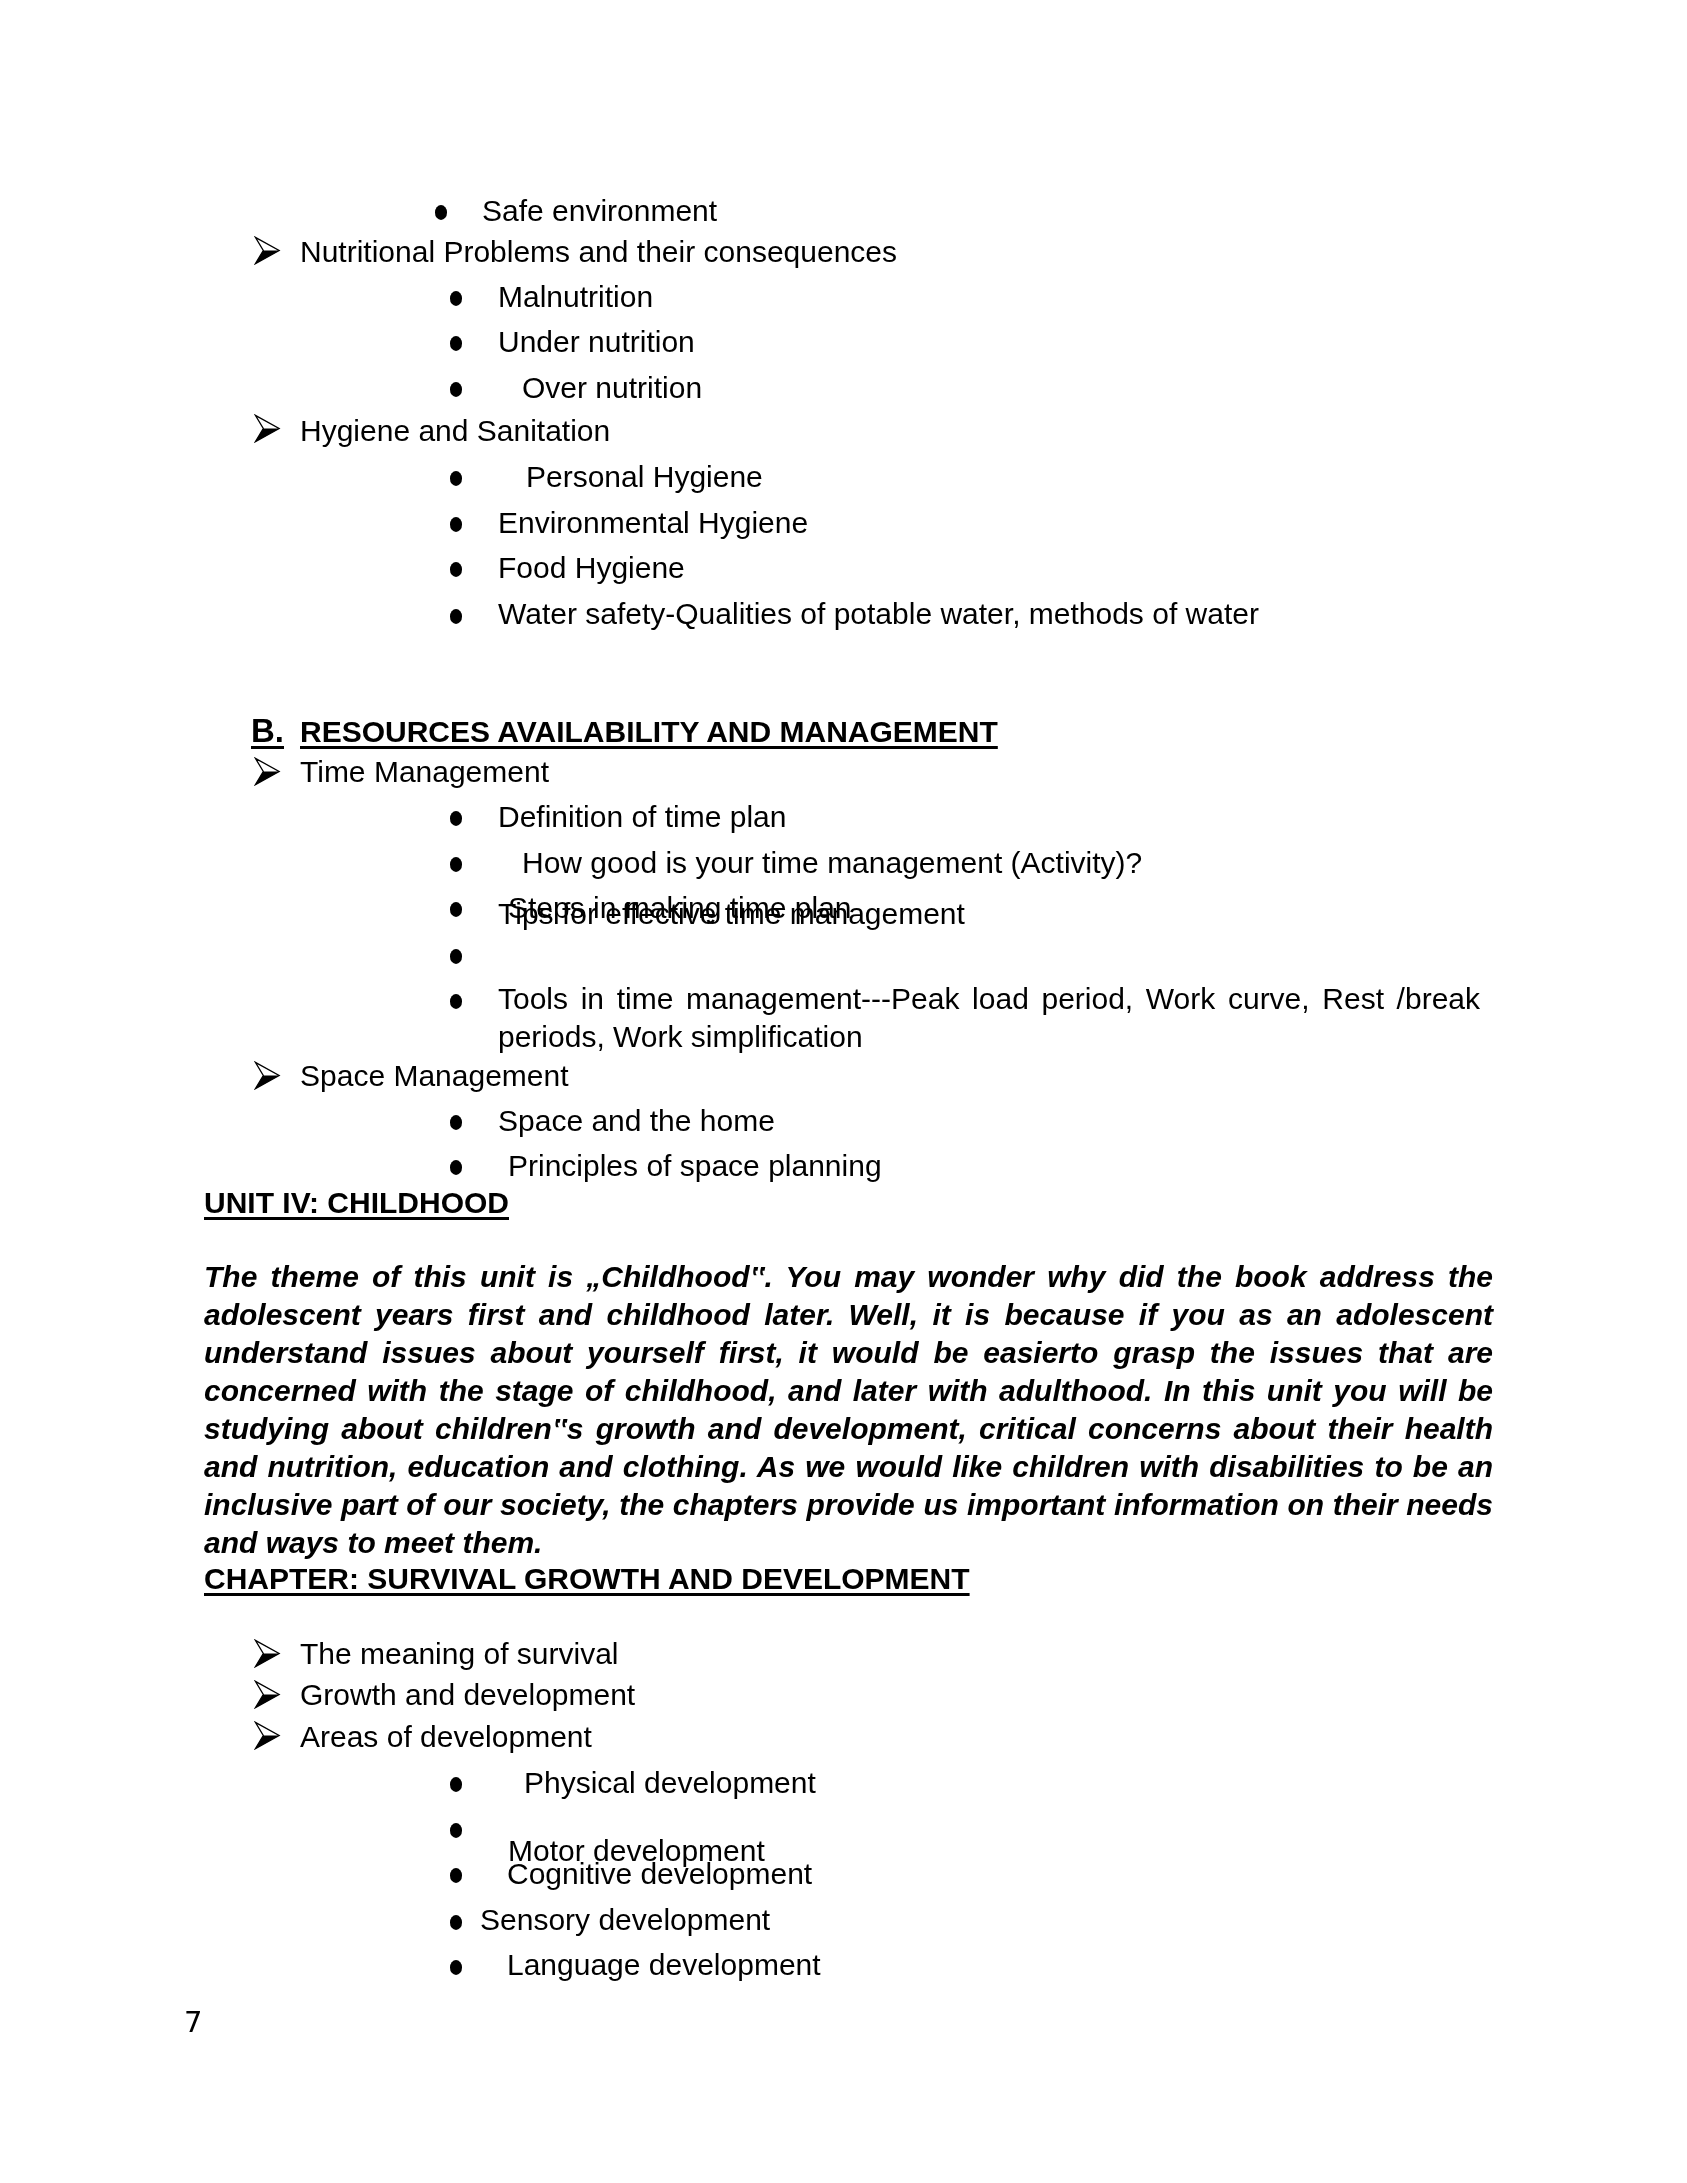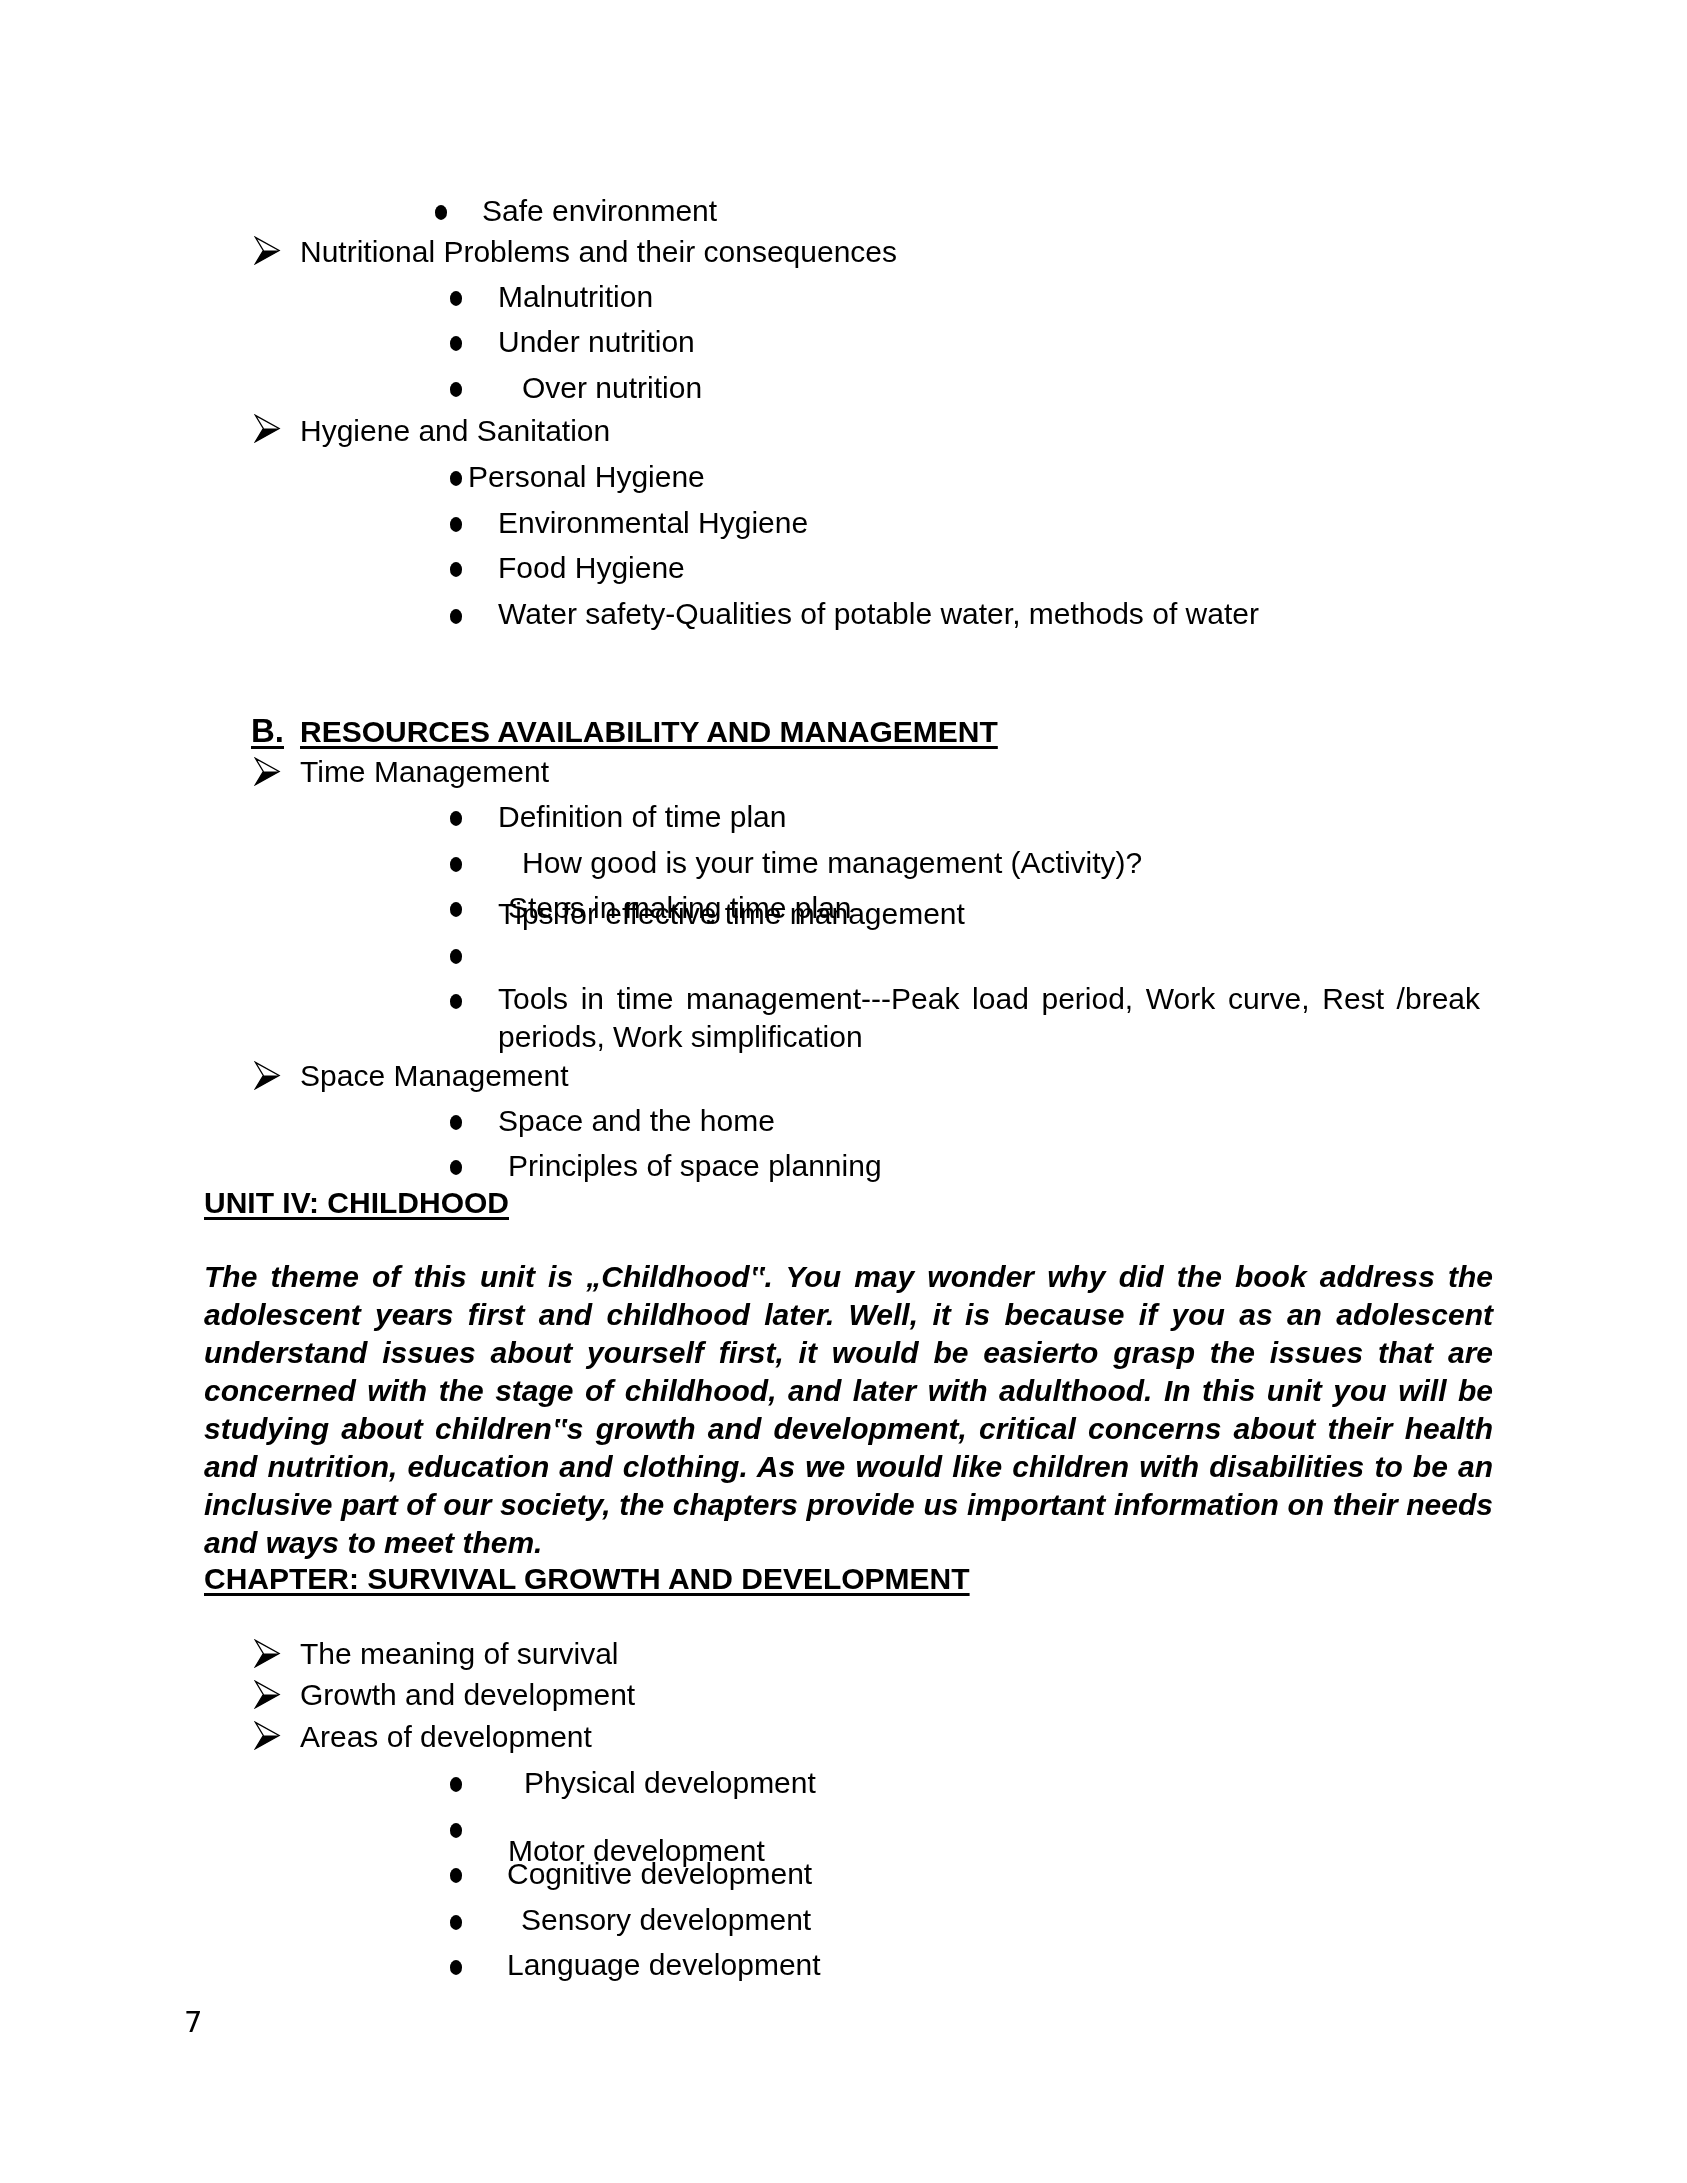--- a/index.html
+++ b/index.html
@@ -61,21 +61,21 @@
   <span class="dot" style="left:450px; top:382px;"></span>
   <div class="line" style="left:522px; top:369px;">Over nutrition</div>
 
   <svg class="arrow" style="left:254px; top:414px;" viewBox="0 0 40 44">
       <path d="M2 2 L38 22 L2 42 L14 22 Z" fill="#fff" stroke="#000" stroke-width="2"></path>
       <path d="M14 22 L38 22 L2 42 Z" fill="#000"></path>
     </svg>
   <div class="line" style="left:300px; top:412px;">Hygiene and Sanitation</div>
 
   <span class="dot" style="left:450px; top:471px;"></span>
-  <div class="line" style="left:468px; top:458px;">Personal Hygiene</div>
+  <div class="line" style="left:526px; top:458px;">Personal Hygiene</div>
 
   <span class="dot" style="left:450px; top:517px;"></span>
   <div class="line" style="left:498px; top:504px;">Environmental Hygiene</div>
 
   <span class="dot" style="left:450px; top:562px;"></span>
   <div class="line" style="left:498px; top:549px;">Food Hygiene</div>
 
   <span class="dot" style="left:450px; top:609px;"></span>
   <div class="line" style="left:498px; top:595px;">Water safety-Qualities of potable water, methods of water</div>
 
@@ -144,20 +144,20 @@
   <span class="dot" style="left:450px; top:1777px;"></span>
   <div class="line" style="left:524px; top:1764px;">Physical development</div>
 
   <span class="dot" style="left:450px; top:1823px;"></span>
   <div class="line" style="left:508px; top:1810px;margin-top:22px;">Motor development</div>
 
   <span class="dot" style="left:450px; top:1868px;"></span>
   <div class="line" style="left:507px; top:1855px;">Cognitive development</div>
 
   <span class="dot" style="left:450px; top:1915px;"></span>
-  <div class="line" style="left:521px; top:1901px;">Sensory development</div>
+  <div class="line" style="left:480px; top:1901px;">Sensory development</div>
 
   <span class="dot" style="left:450px; top:1960px;"></span>
   <div class="line" style="left:507px; top:1946px;">Language development</div>
 
   <div class="page-number">7</div>
 </div>
 
 
 </body></html>

